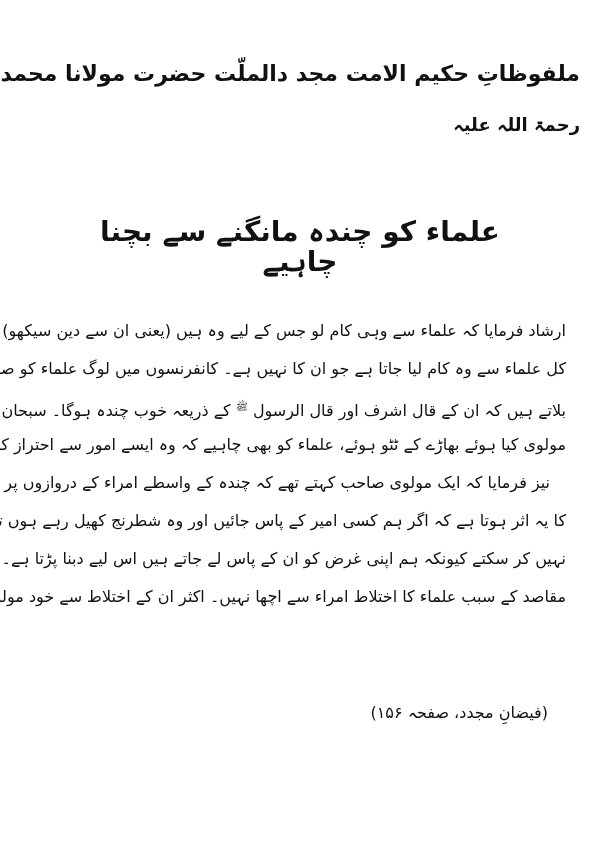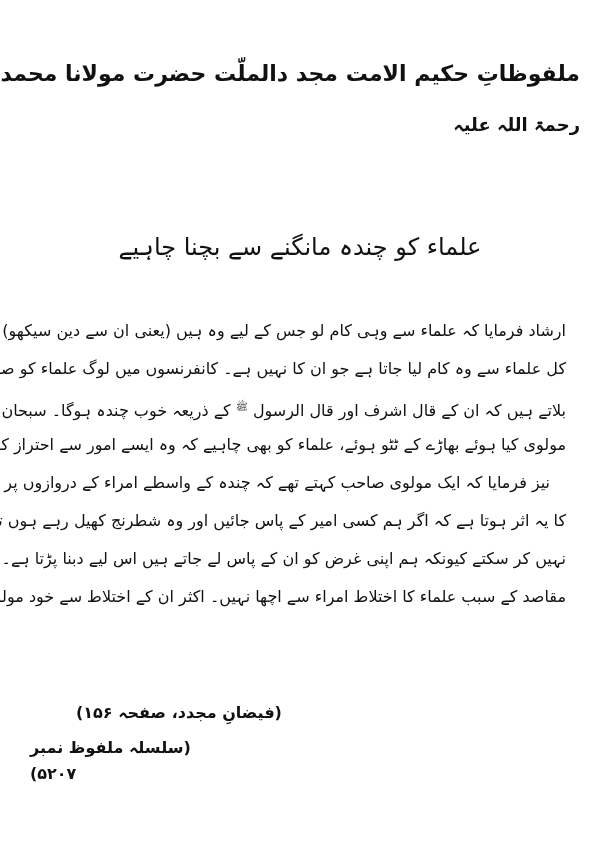--- a/index.html
+++ b/index.html
@@ -43,24 +43,24 @@
       width: 560px;
       top: 112px;
       font-size: 18px;
       font-weight: bold;
       line-height: 26px;
     }
     .title {
       position: absolute;
       left: 60px;
       width: 480px;
-      top: 232px;
+      top: 217px;
       text-align: center;
-      font-size: 24px;
-      font-weight: normal;
+      font-size: 28px;
+      font-weight: bold;
       line-height: 30px;
     }
     .body-text {
       position: absolute;
       left: 34px;
       width: 532px;
       top: 318px;
     }
     .line {
       display: block;
@@ -76,26 +76,26 @@
     }
     .line.indent {
       padding-right: 16px;
     }
     .salutation {
       font-size: 10px;
       vertical-align: super;
     }
     .reference {
       position: absolute;
-      left: 76px;
+      left: 68px;
       width: 480px;
       top: 700px;
-      text-align: left;
+      text-align: right;
       font-size: 16px;
-      font-weight: bold;
+      font-weight: normal;
       line-height: 26px;
     }
     .serial {
       position: absolute;
       left: 30px;
       top: 735px;
       width: 200px;
       text-align: left;
       font-size: 16px;
       font-weight: bold;
@@ -125,15 +125,14 @@
     </div>
     <div>
       <span class="line indent">نیز فرمایا کہ ایک مولوی صاحب کہتے تھے کہ چندہ کے واسطے امراء کے دروازوں پر جانے</span>
       <span class="line">کا یہ اثر ہوتا ہے کہ اگر ہم کسی امیر کے پاس جائیں اور وہ شطرنج کھیل رہے ہوں تو ہم ان کو منع</span>
       <span class="line">نہیں کر سکتے کیونکہ ہم اپنی غرض کو ان کے پاس لے جاتے ہیں اس لیے دبنا پڑتا ہے۔ غرض ان</span>
       <span class="line">مقاصد کے سبب علماء کا اختلاط امراء سے اچھا نہیں۔ اکثر ان کے اختلاط سے خود مولوی بگڑ</span>
     </div>
   </div>
 
   <div class="reference rtl">(فیضانِ مجدد، صفحہ ۱۵۶)</div>
-  <div class="serial rtl">(سلسلہ ملفوظ نمبر ۵۲۰۷)</div>
 
 </div>
 
 </body></html>

